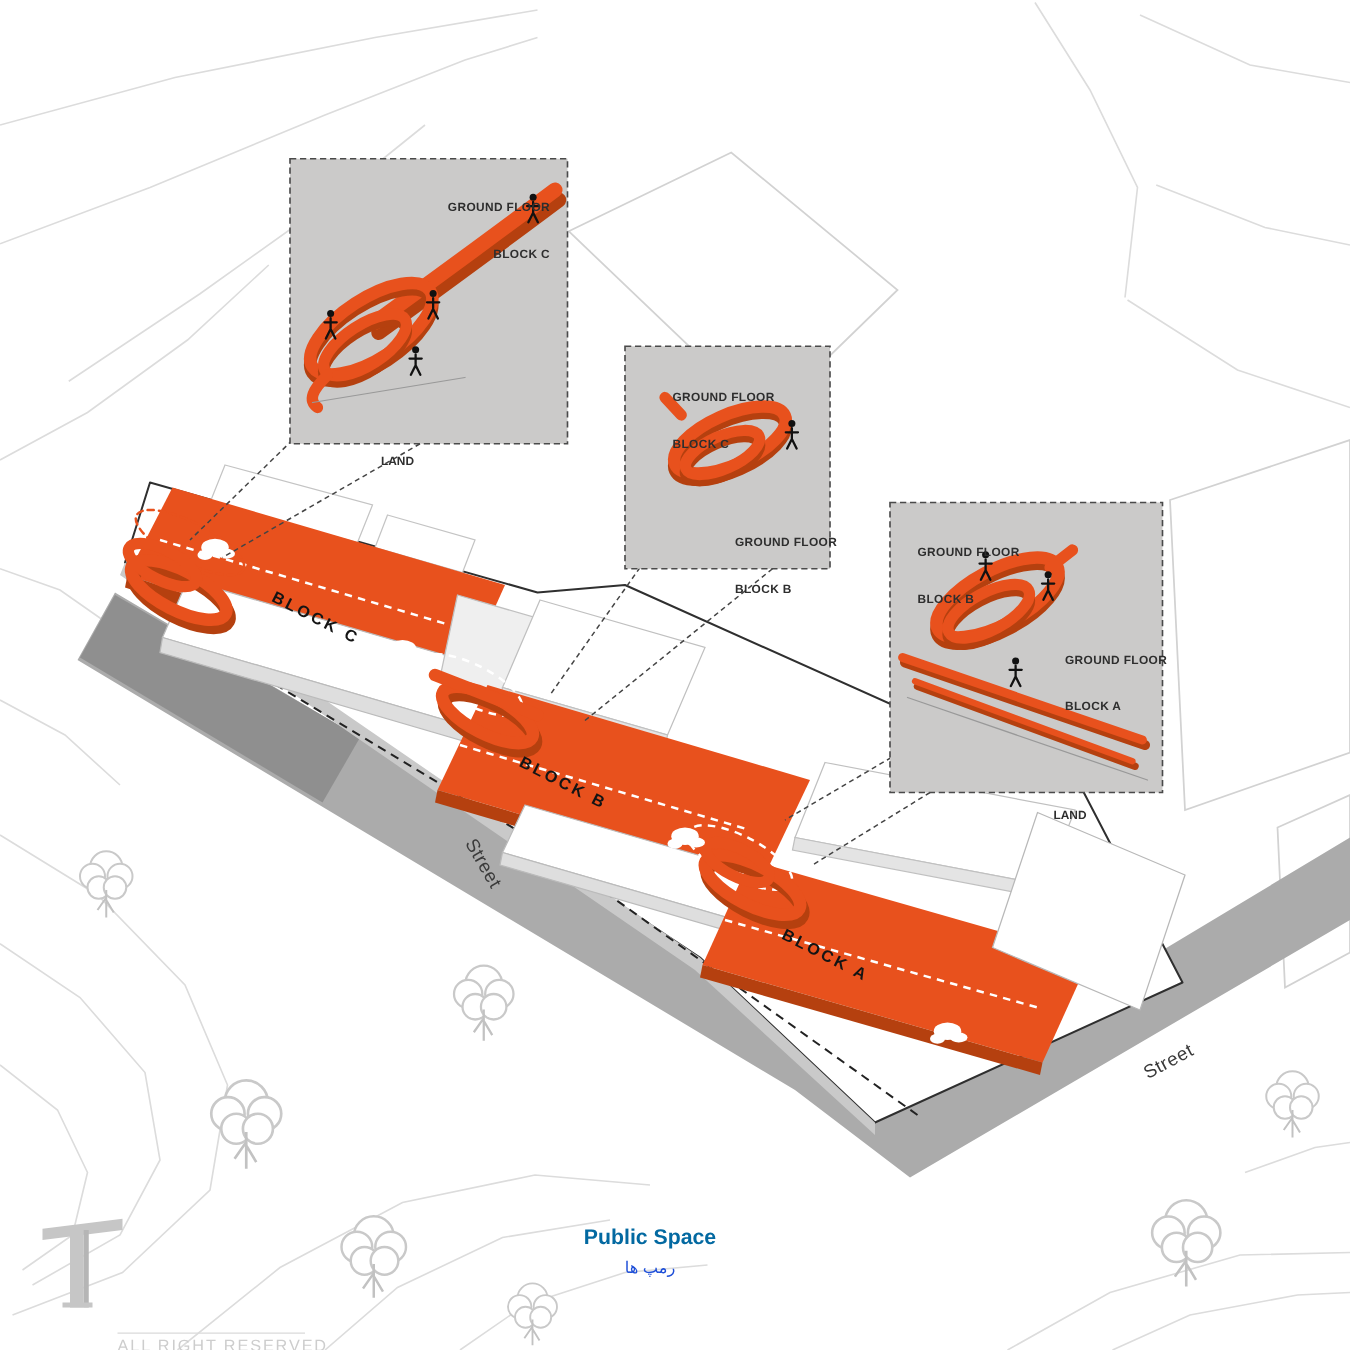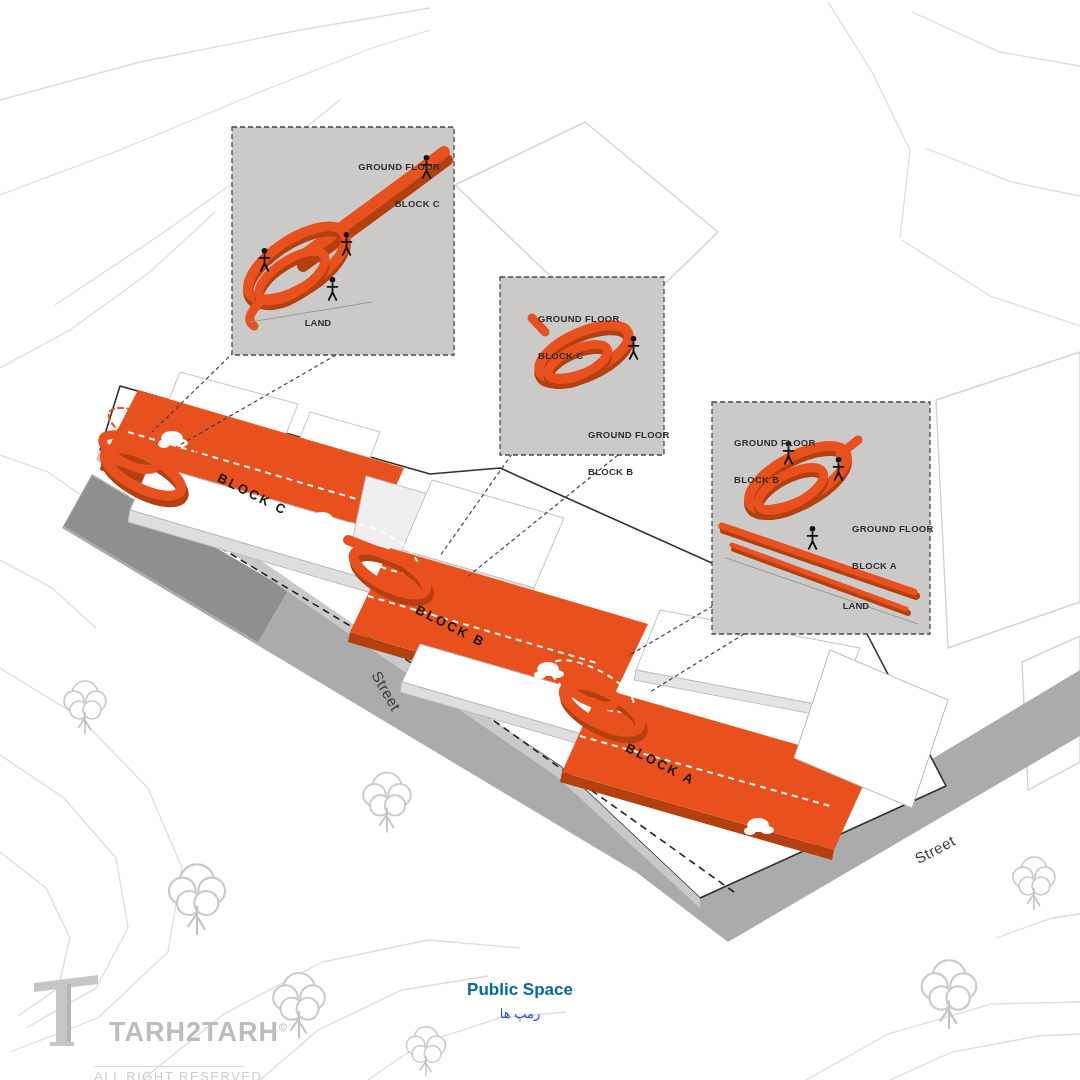--- a/index.html
+++ b/index.html
@@ -11,21 +11,21 @@
   .callout-cap .ln{display:block;}
   .block-label{font-size:13px;font-weight:bold;letter-spacing:2.5px;color:#141414;
                transform-origin:0 0;}
   .street-label{font-size:15px;color:#3a3a3a;transform-origin:0 0;letter-spacing:.5px;}
   .footer-title{font-size:17px;font-weight:600;color:#0369a1;text-align:center;width:180px;}
   .footer-sub{font-size:13px;color:#1d4ed8;text-align:center;width:180px;direction:rtl;}
   .wm-brand{font-size:27px;font-weight:bold;color:#bcbcbc;letter-spacing:1px;}
   .wm-brand sup{font-size:11px;vertical-align:super;color:#c4c4c4;}
   .wm-rights{font-size:13px;color:#cdcdcd;letter-spacing:1.5px;border-top:1px solid #dadada;
              padding-top:2px;width:150px;}
-  .land-label{font-size:9.5px;font-weight:bold;color:#2e2e2e;text-align:center;}
+  .land-label{font-size:9.5px;font-weight:bold;color:#2e2e2e;text-align:center;margin-top:47px;}
 </style>
 </head>
 <body>
 
 <div class="stage">
 
 <svg class="art" width="1080" height="1080" viewBox="0 0 1080 1080">
   <defs>
     <symbol id="tree" viewBox="-30 -30 60 70">
       <g fill="#ffffff" stroke="#c9c9c9" stroke-width="1.6">
@@ -250,18 +250,15 @@
 <div class="label block-label" style="left:222px;top:470px;transform:rotate(27deg);">BLOCK C</div>
 <div class="label block-label" style="left:420px;top:602px;transform:rotate(27deg);">BLOCK B</div>
 <div class="label block-label" style="left:630px;top:740px;transform:rotate(27deg);">BLOCK A</div>
 
 <div class="label street-label" style="left:383px;top:668px;transform:rotate(60deg);">Street</div>
 <div class="label street-label" style="left:912px;top:852px;transform:rotate(-28deg);">Street</div>
 
 <div class="label footer-title" style="left:430px;top:980px;">Public Space</div>
 <div class="label footer-sub" style="left:430px;top:1006px;">رمپ ها</div>
 
-<div class="label wm-brand" style="left:92px;top:986px;">
-  <span>TARH2TARH</span><sup>©</sup>
-</div>
 <div class="label wm-rights" style="left:94px;top:1022px;margin-top:44px;">ALL RIGHT RESERVED</div>
 
 </div>
 
 </body></html>

